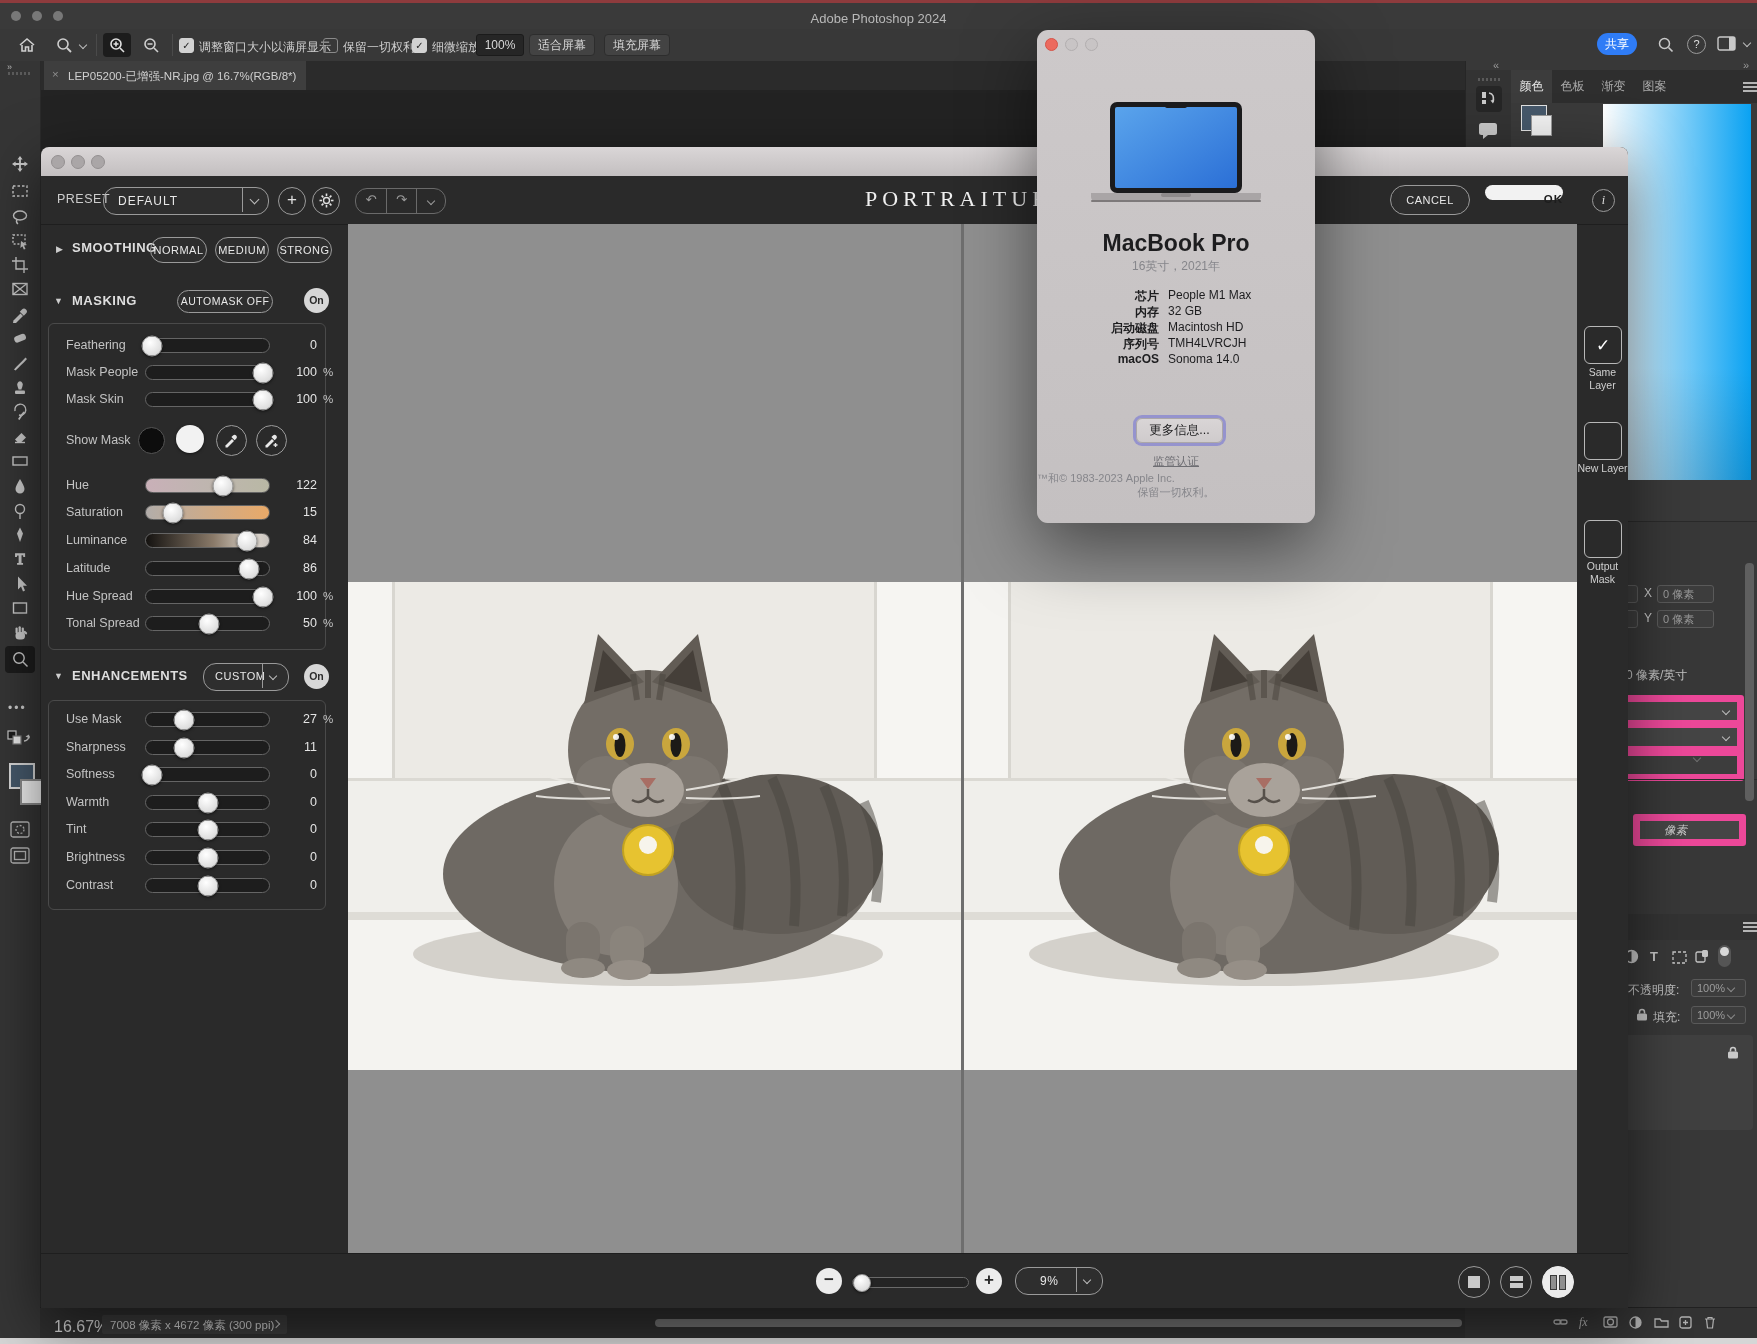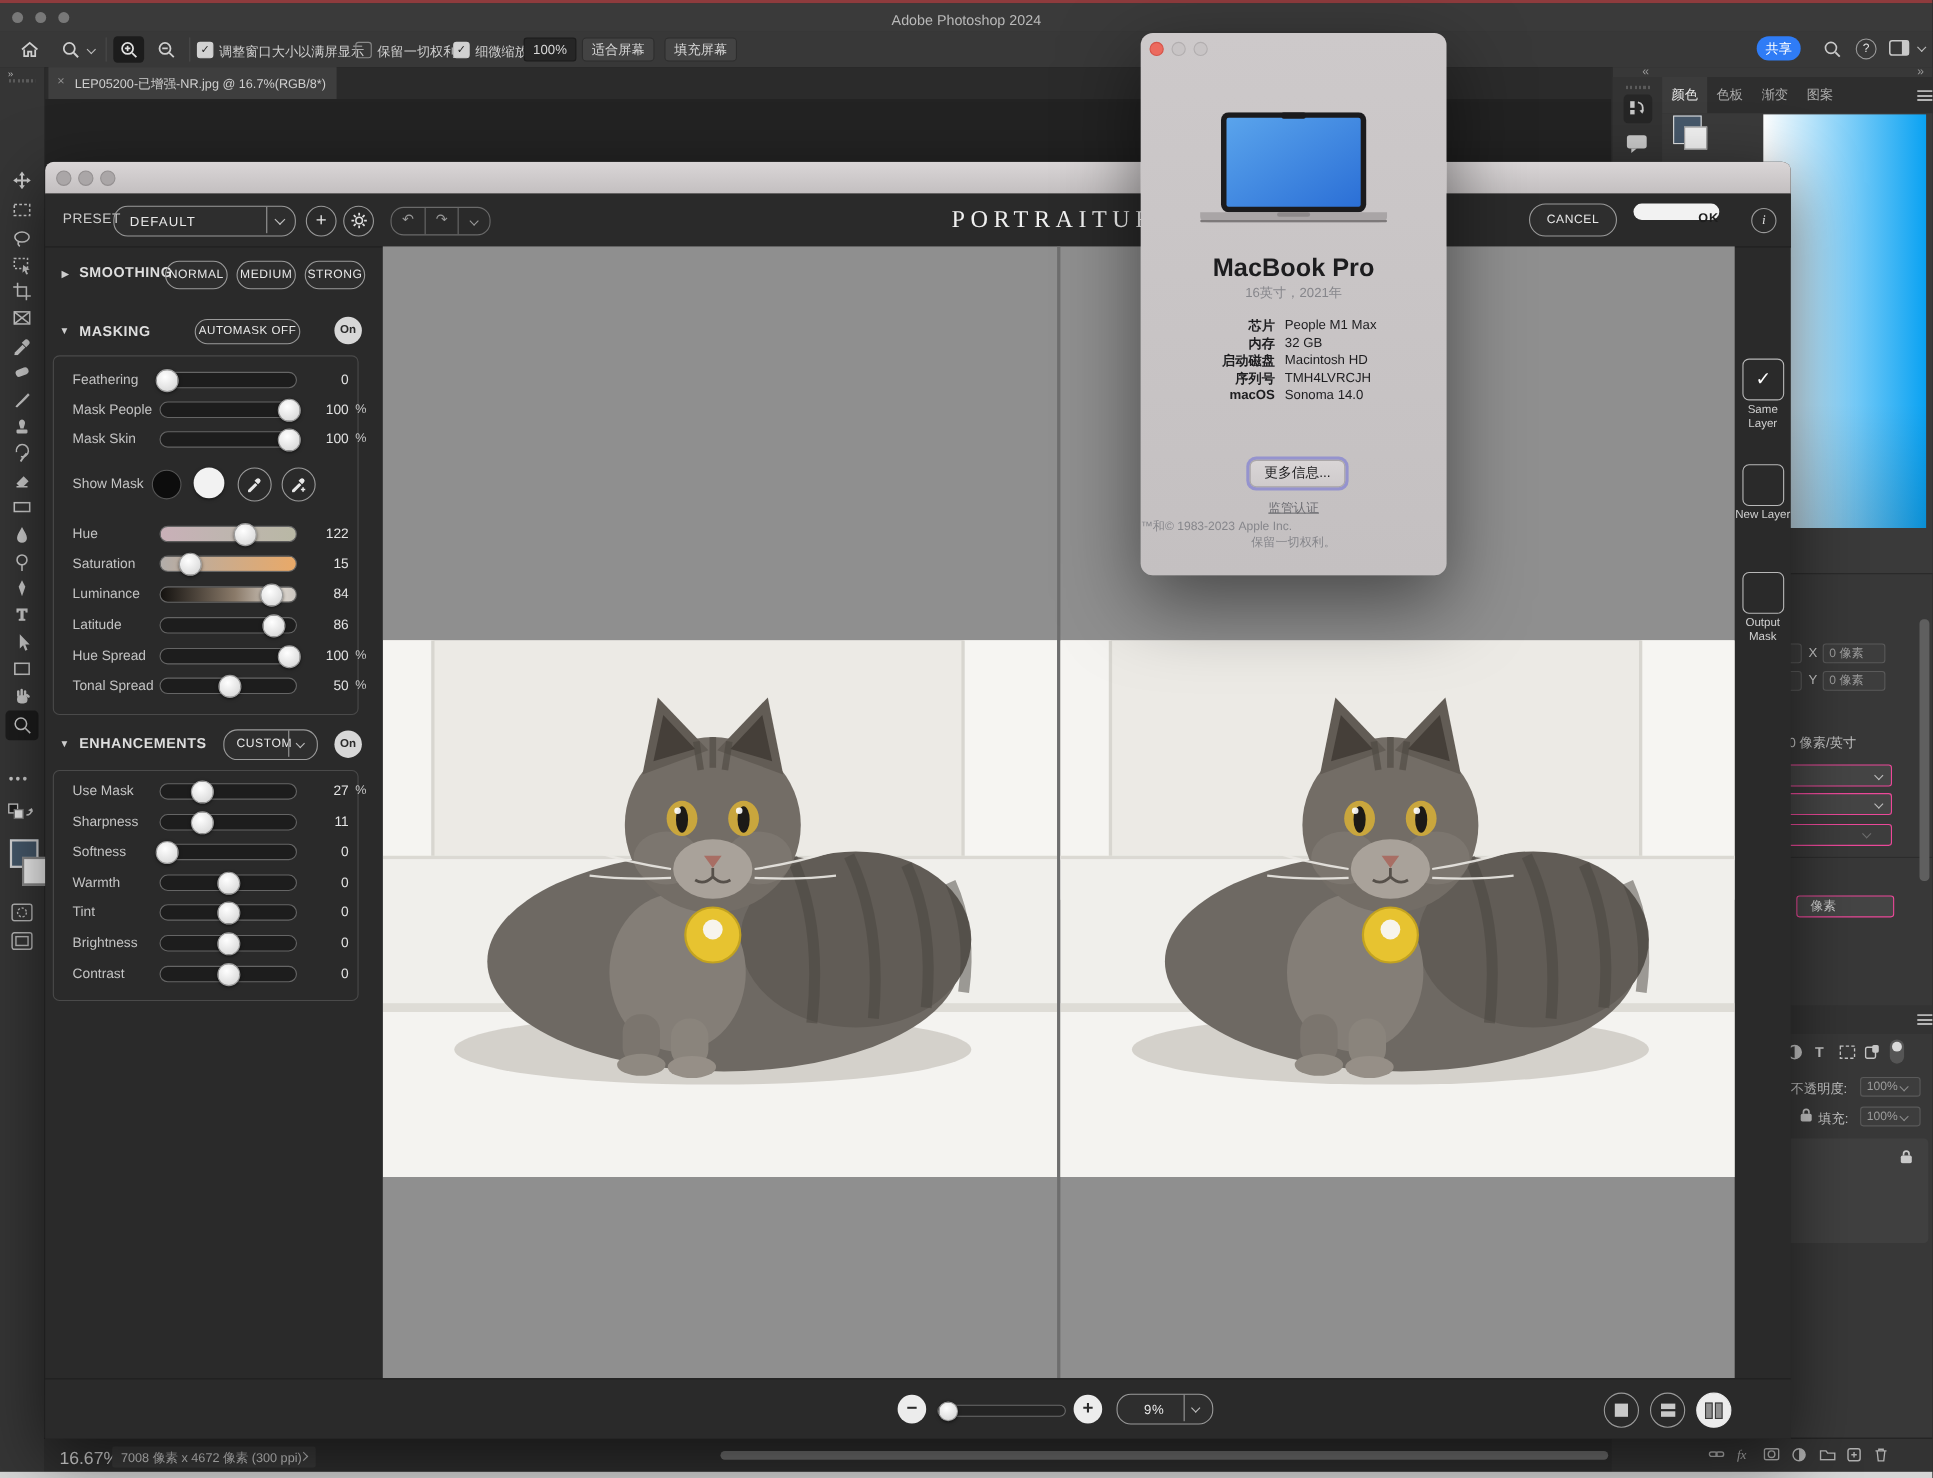--- a/index.html
+++ b/index.html
@@ -39,21 +39,21 @@
   .tool svg *{stroke:#c9c9c9;fill:none;stroke-width:1.4;}
   .tool svg .f{fill:#c9c9c9;stroke:none;}
   .toolactive{left:5px;width:30px;height:27px;background:#1c1c1c;border-radius:4px;}
   
   .rpanel{left:1465px;top:61px;width:292px;height:1277px;background:#383838;border-left:1px solid #262626;}
   .ptabs{left:45px;top:9px;width:247px;height:33px;background:#2e2e2e;}
   .ptab{top:0;height:33px;line-height:33px;text-align:center;font-size:12px;color:#ababab;}
   .ptab.active{background:#3c3c3c;color:#e8e8e8;}
   .hamb{width:14px;height:10px;background-image:repeating-linear-gradient(to bottom,#b5b5b5 0 2px,transparent 2px 4px);}
   .fieldbox{border:1px solid #5a5a5a;border-radius:3px;background:#3d3d3d;color:#9c9c9c;font-size:11px;line-height:16px;padding-left:5px;}
-  .ddbox{background:#454545;border:1px solid #ec4899;border-radius:3px;color:#d0d0d0;font-size:11.5px;line-height:18px;padding-left:12px;}
+  .ddbox{background:#454545;border:7px solid #ec4899;border-radius:3px;color:#d0d0d0;font-size:11.5px;line-height:18px;padding-left:24px;font-style:italic;}
   .rlabel{font-size:12px;color:#c5c5c5;}
   
   .statusbar{left:40px;top:1307px;width:1425px;height:31px;background:#2e2e2e;border-top:1px solid #222;}
   .rfooter{left:1465px;top:1307px;width:292px;height:31px;background:#333;border-top:1px solid #222;}
   .bottomstrip{left:0;top:1338px;width:100%;height:6px;background:#d6d6d6;}
   .fico{color:#b0b0b0;font-size:12px;}
   
   #pw{left:41px;top:147px;width:1587px;height:1160px;background:#2a2a2a;border-radius:8px 8px 0 0;
       box-shadow:0 18px 60px rgba(0,0,0,.55);}
   .pwtitle{left:0;top:0;width:100%;height:29px;border-radius:8px 8px 0 0;

